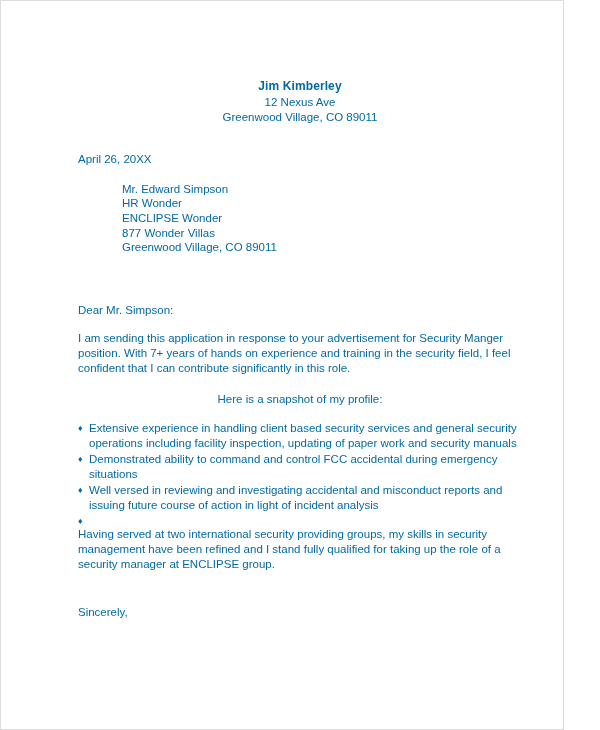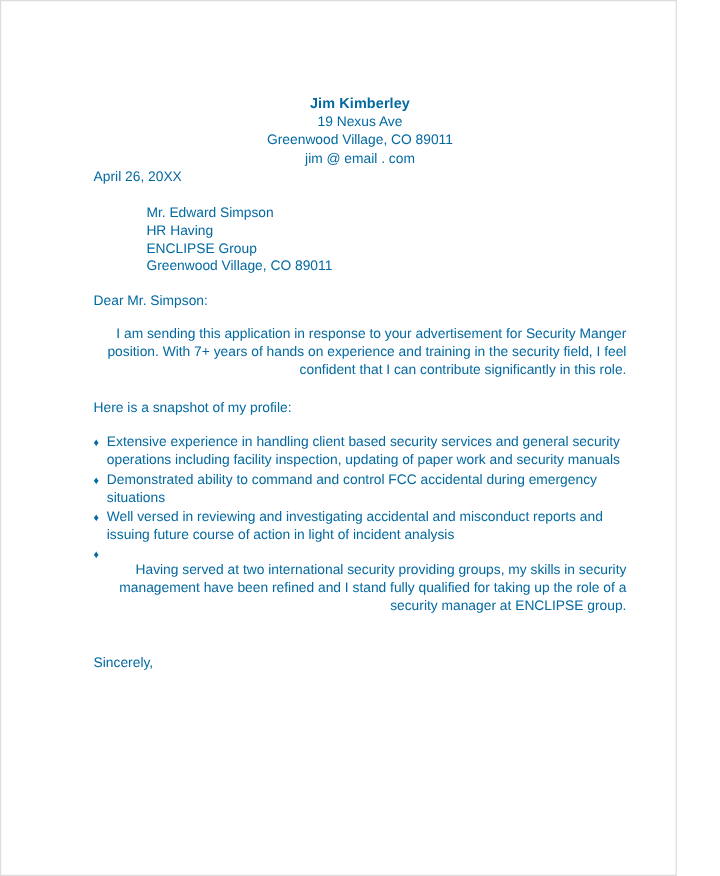--- a/index.html
+++ b/index.html
@@ -39,51 +39,53 @@
     font-weight: bold;
     font-size: 12px;
     letter-spacing: 0.1px;
   }
   .sender-line {
     font-size: 11.5px;
   }
 
   
   .date-line {
+    margin-top: 26px;
     font-size: 11.5px;
     line-height: 15px;
   }
 
   
   .recipient-block {
     margin-top: 15px;
     font-size: 11.5px;
     line-height: 14.6px;
   }
   .recipient-line { white-space: pre; margin-left: 44px; }
 
   
   .salutation {
-    margin-top: 14px;
+    margin-top: 48px;
     font-size: 11.5px;
     line-height: 15px;
   }
 
   
   .body-para {
     margin-top: 13px;
     font-size: 11.5px;
     line-height: 15.3px;
-    text-align: right;
+    text-align: left;
   }
 
   .profile-lead {
     margin-top: 15px;
     font-size: 11.5px;
     line-height: 15.3px;
+    text-align: center;
   }
 
   
   .bullet-list {
     margin: 14px 0 0 0;
     padding: 0;
     list-style: none;
   }
   .bullet-item {
     position: relative;
@@ -108,31 +110,31 @@
   }
 </style>
 </head>
 <body>
 
 <div class="page">
   <div class="letter">
 
     <div class="sender-block">
       <div class="sender-name">Jim Kimberley</div>
-      <div class="sender-line">19 Nexus Ave</div>
+      <div class="sender-line">12 Nexus Ave</div>
       <div class="sender-line">Greenwood Village, CO 89011</div>
-      <div class="sender-line">jim @ email . com</div>
     </div>
 
     <div class="date-line">April 26, 20XX</div>
 
     <div class="recipient-block">
       <div class="recipient-line">Mr. Edward Simpson</div>
-      <div class="recipient-line">HR Having</div>
-      <div class="recipient-line">ENCLIPSE Group</div>
+      <div class="recipient-line">HR Wonder</div>
+      <div class="recipient-line">ENCLIPSE Wonder</div>
+      <div class="recipient-line">877 Wonder Villas</div>
       <div class="recipient-line">Greenwood Village, CO 89011</div>
     </div>
 
     <div class="salutation">Dear Mr. Simpson:</div>
 
     <div class="body-para">I am sending this application in response to your advertisement for Security Manger position. With 7+ years of hands on experience and training in the security field, I feel confident that I can contribute significantly in this role.</div>
 
     <div class="profile-lead">Here is a snapshot of my profile:</div>
 
     <ul class="bullet-list">

